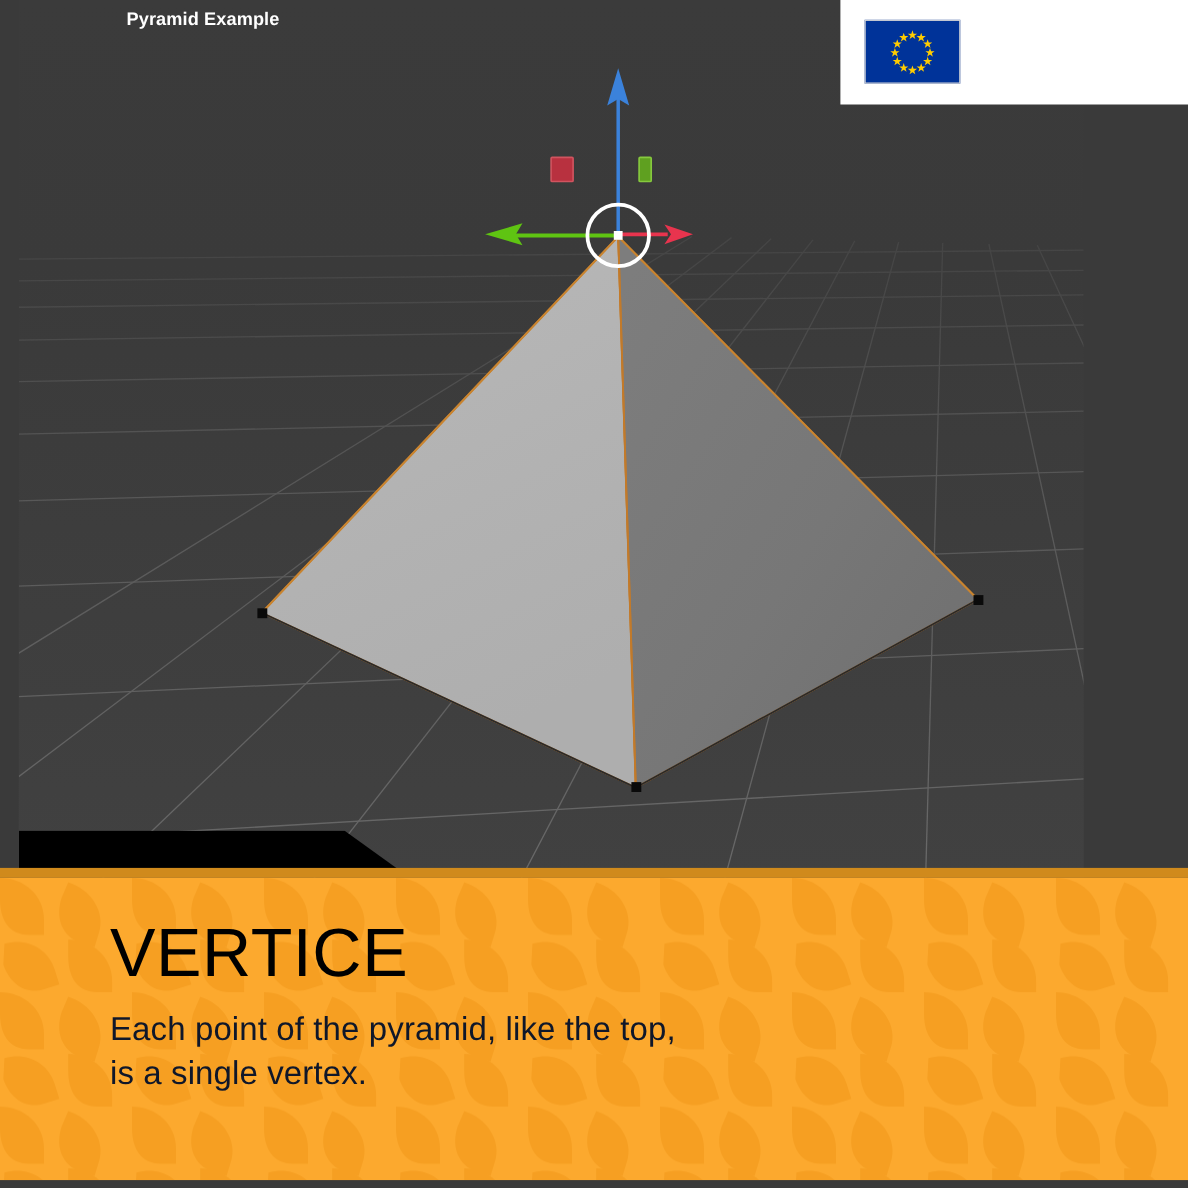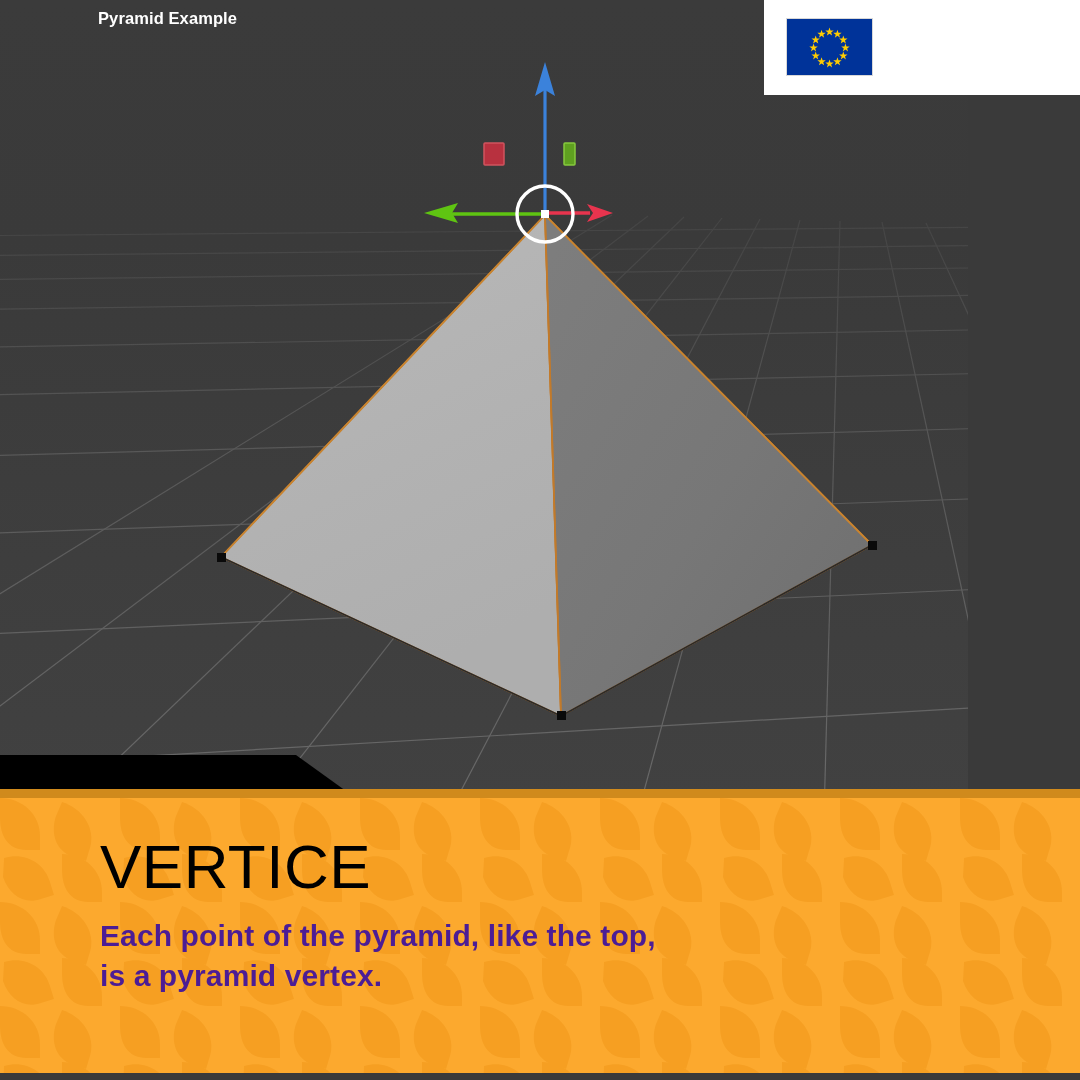--- a/index.html
+++ b/index.html
@@ -12,21 +12,21 @@
     width: 1080px;
     height: 1080px;
     overflow: hidden;
     font-family: "Liberation Sans", sans-serif;
     background: #3a3a3a;
   }
 
   
   #viewport {
     position: absolute;
-    left: 0; top: 0;
+    left: 17px; top: 0;
     width: 968px;
     height: 798px;
     overflow: hidden;
     background: linear-gradient(180deg, #3b3b3b 0%, #3a3a3a 38%, #3c3c3c 62%, #404040 100%);
   }
   #grid-svg {
     position: absolute;
     left: 0; top: 0;
     width: 1080px;
     height: 798px;
@@ -136,23 +136,23 @@
   #caption-title {
     color: #000000;
     font-size: 62px;
     font-weight: 300;
     line-height: 1;
     letter-spacing: 0.5px;
     margin: 0 0 18px 0;
     white-space: nowrap;
   }
   .caption-line {
-    color: #4c1d95;
+    color: #0f172a;
     font-size: 30px;
-    font-weight: 700;
+    font-weight: 400;
     line-height: 1.33;
     letter-spacing: 0.1px;
     white-space: nowrap;
   }
   #bottom-bar {
     position: absolute;
     left: 0;
     top: 1073px;
     width: 1080px;
     height: 7px;
@@ -311,19 +311,19 @@
           </g>
         </pattern>
       </defs>
       <rect x="0" y="0" width="1080" height="275" fill="#fca92e"></rect>
       <rect x="0" y="0" width="1080" height="275" fill="url(#leafPat)"></rect>
     </svg>
 
     <div id="caption-block">
       <div id="caption-title">VERTICE</div>
       <div class="caption-line">Each point of the pyramid, like the top,</div>
-      <div class="caption-line">is a pyramid vertex.</div>
+      <div class="caption-line">is a single vertex.</div>
     </div>
   </div>
 
   <div id="bottom-bar"></div>
 
 </div>
 
 </body></html>

